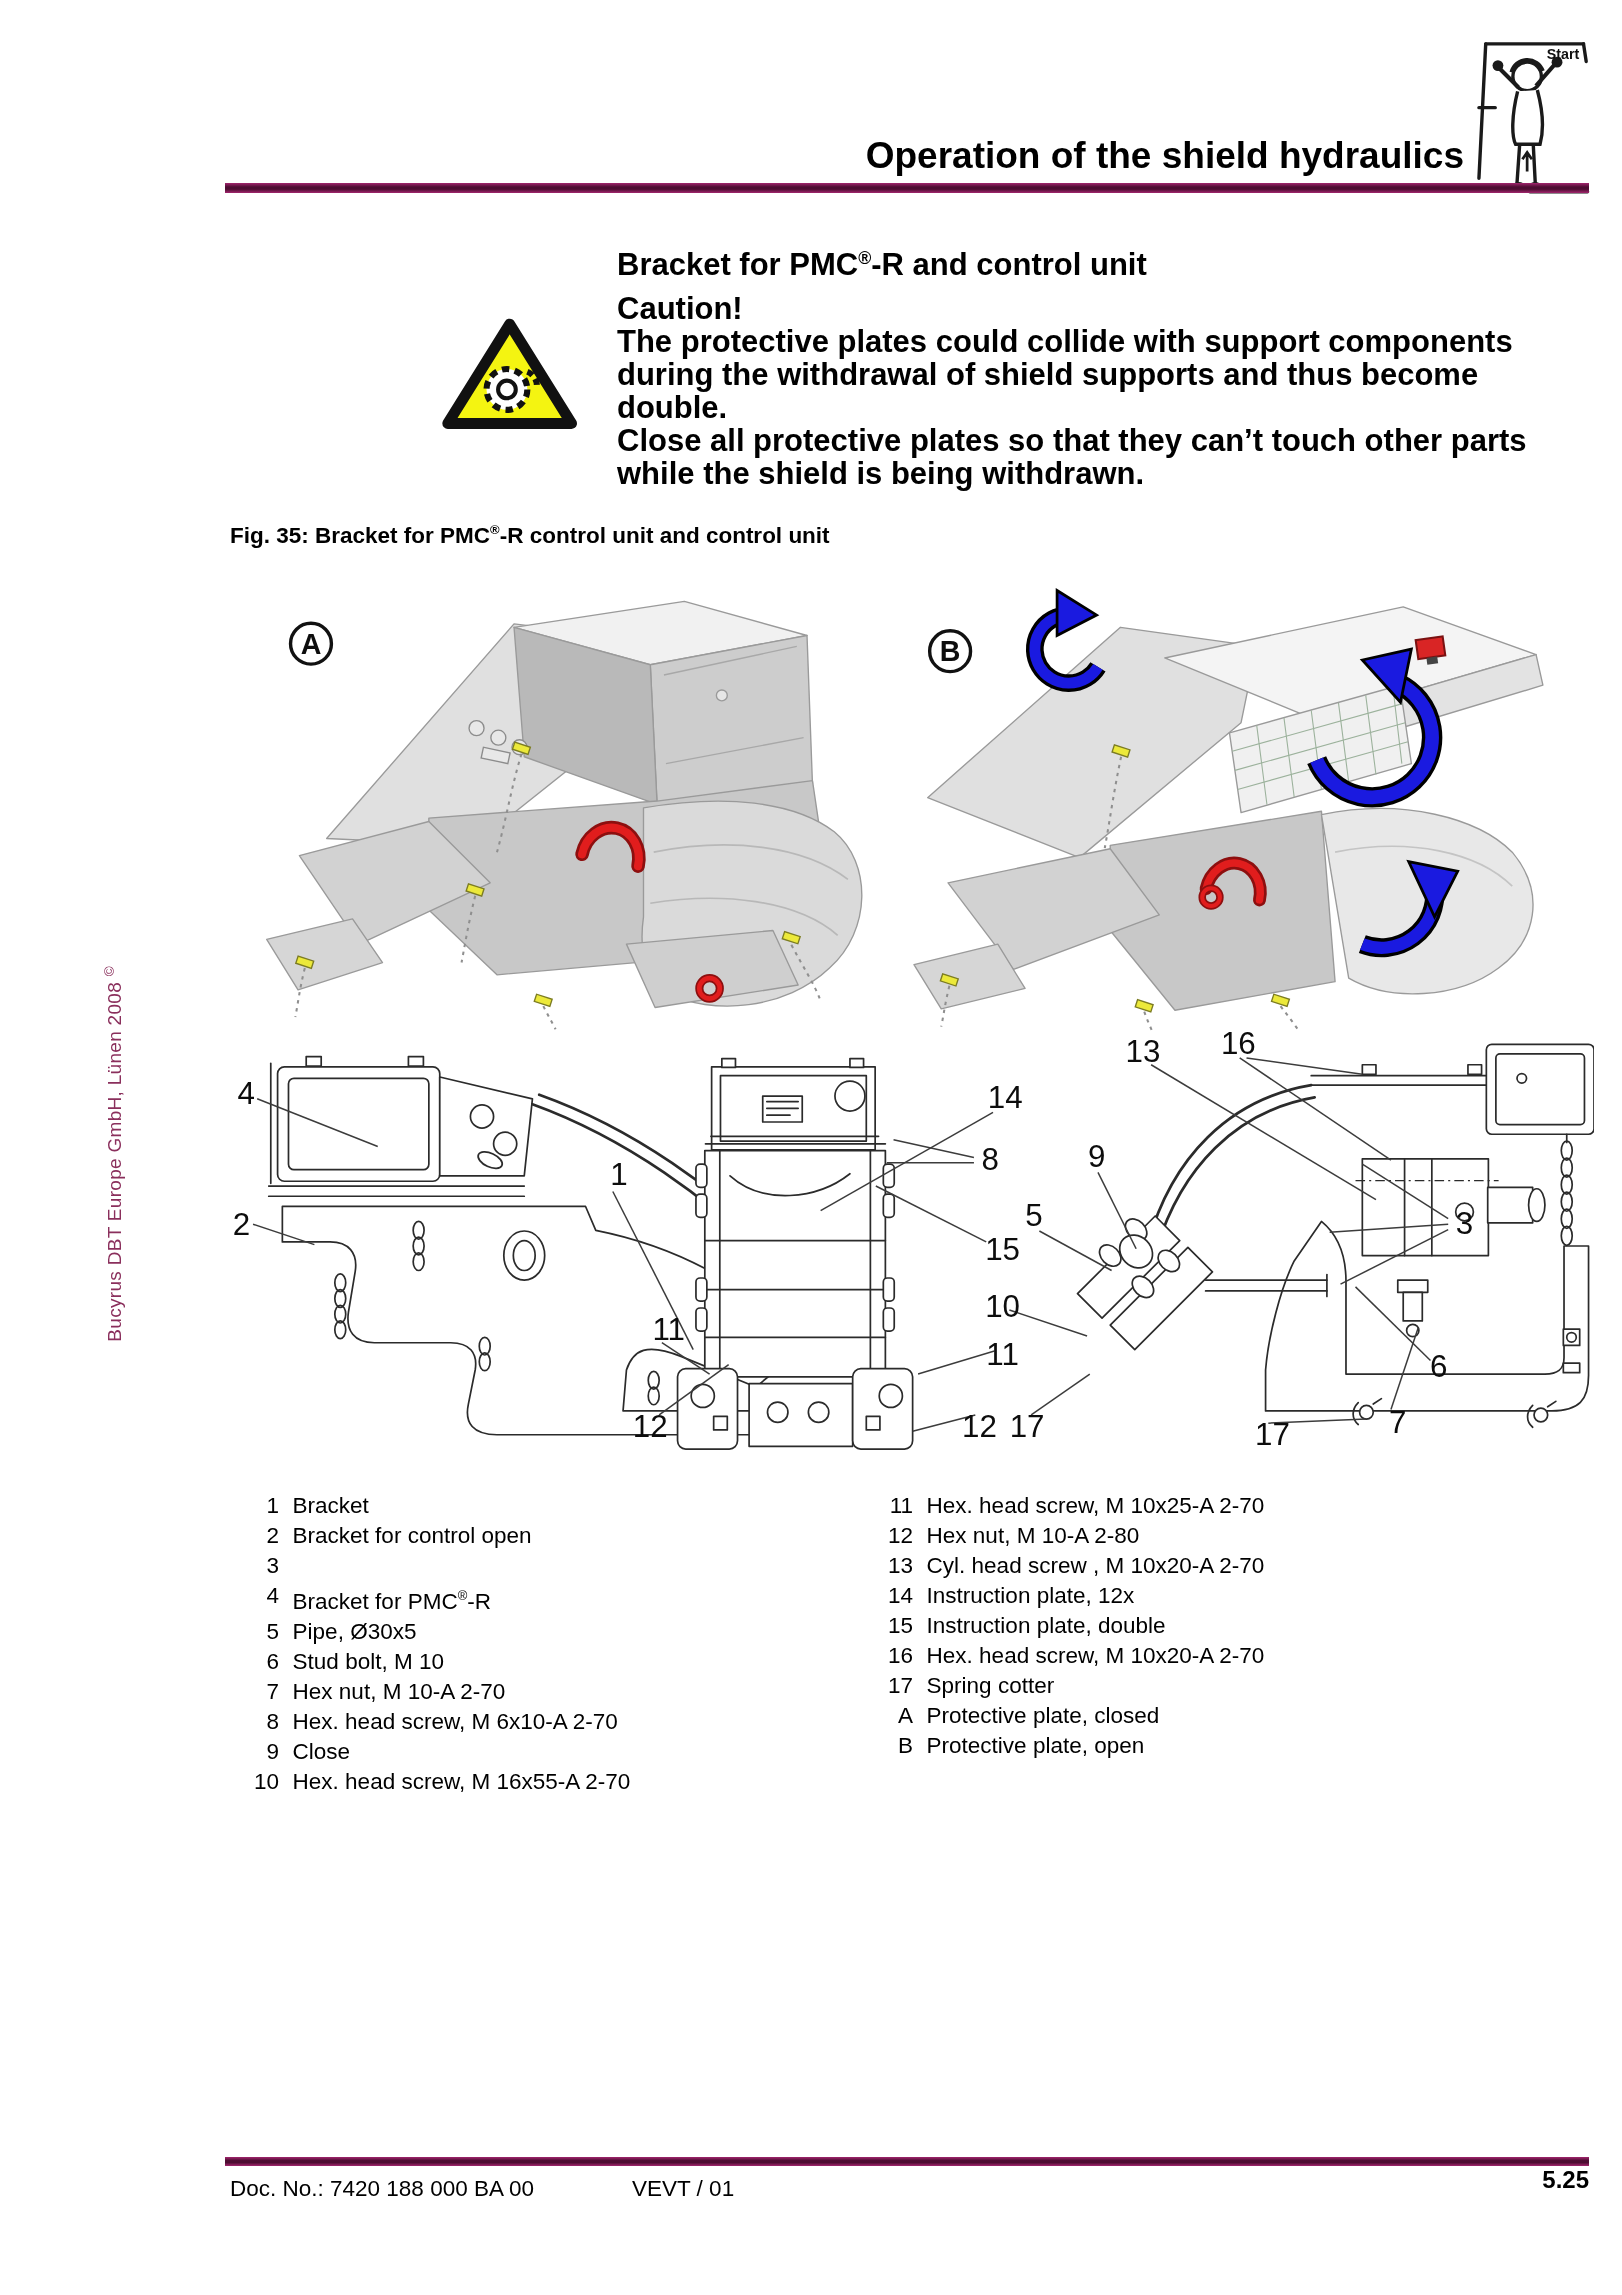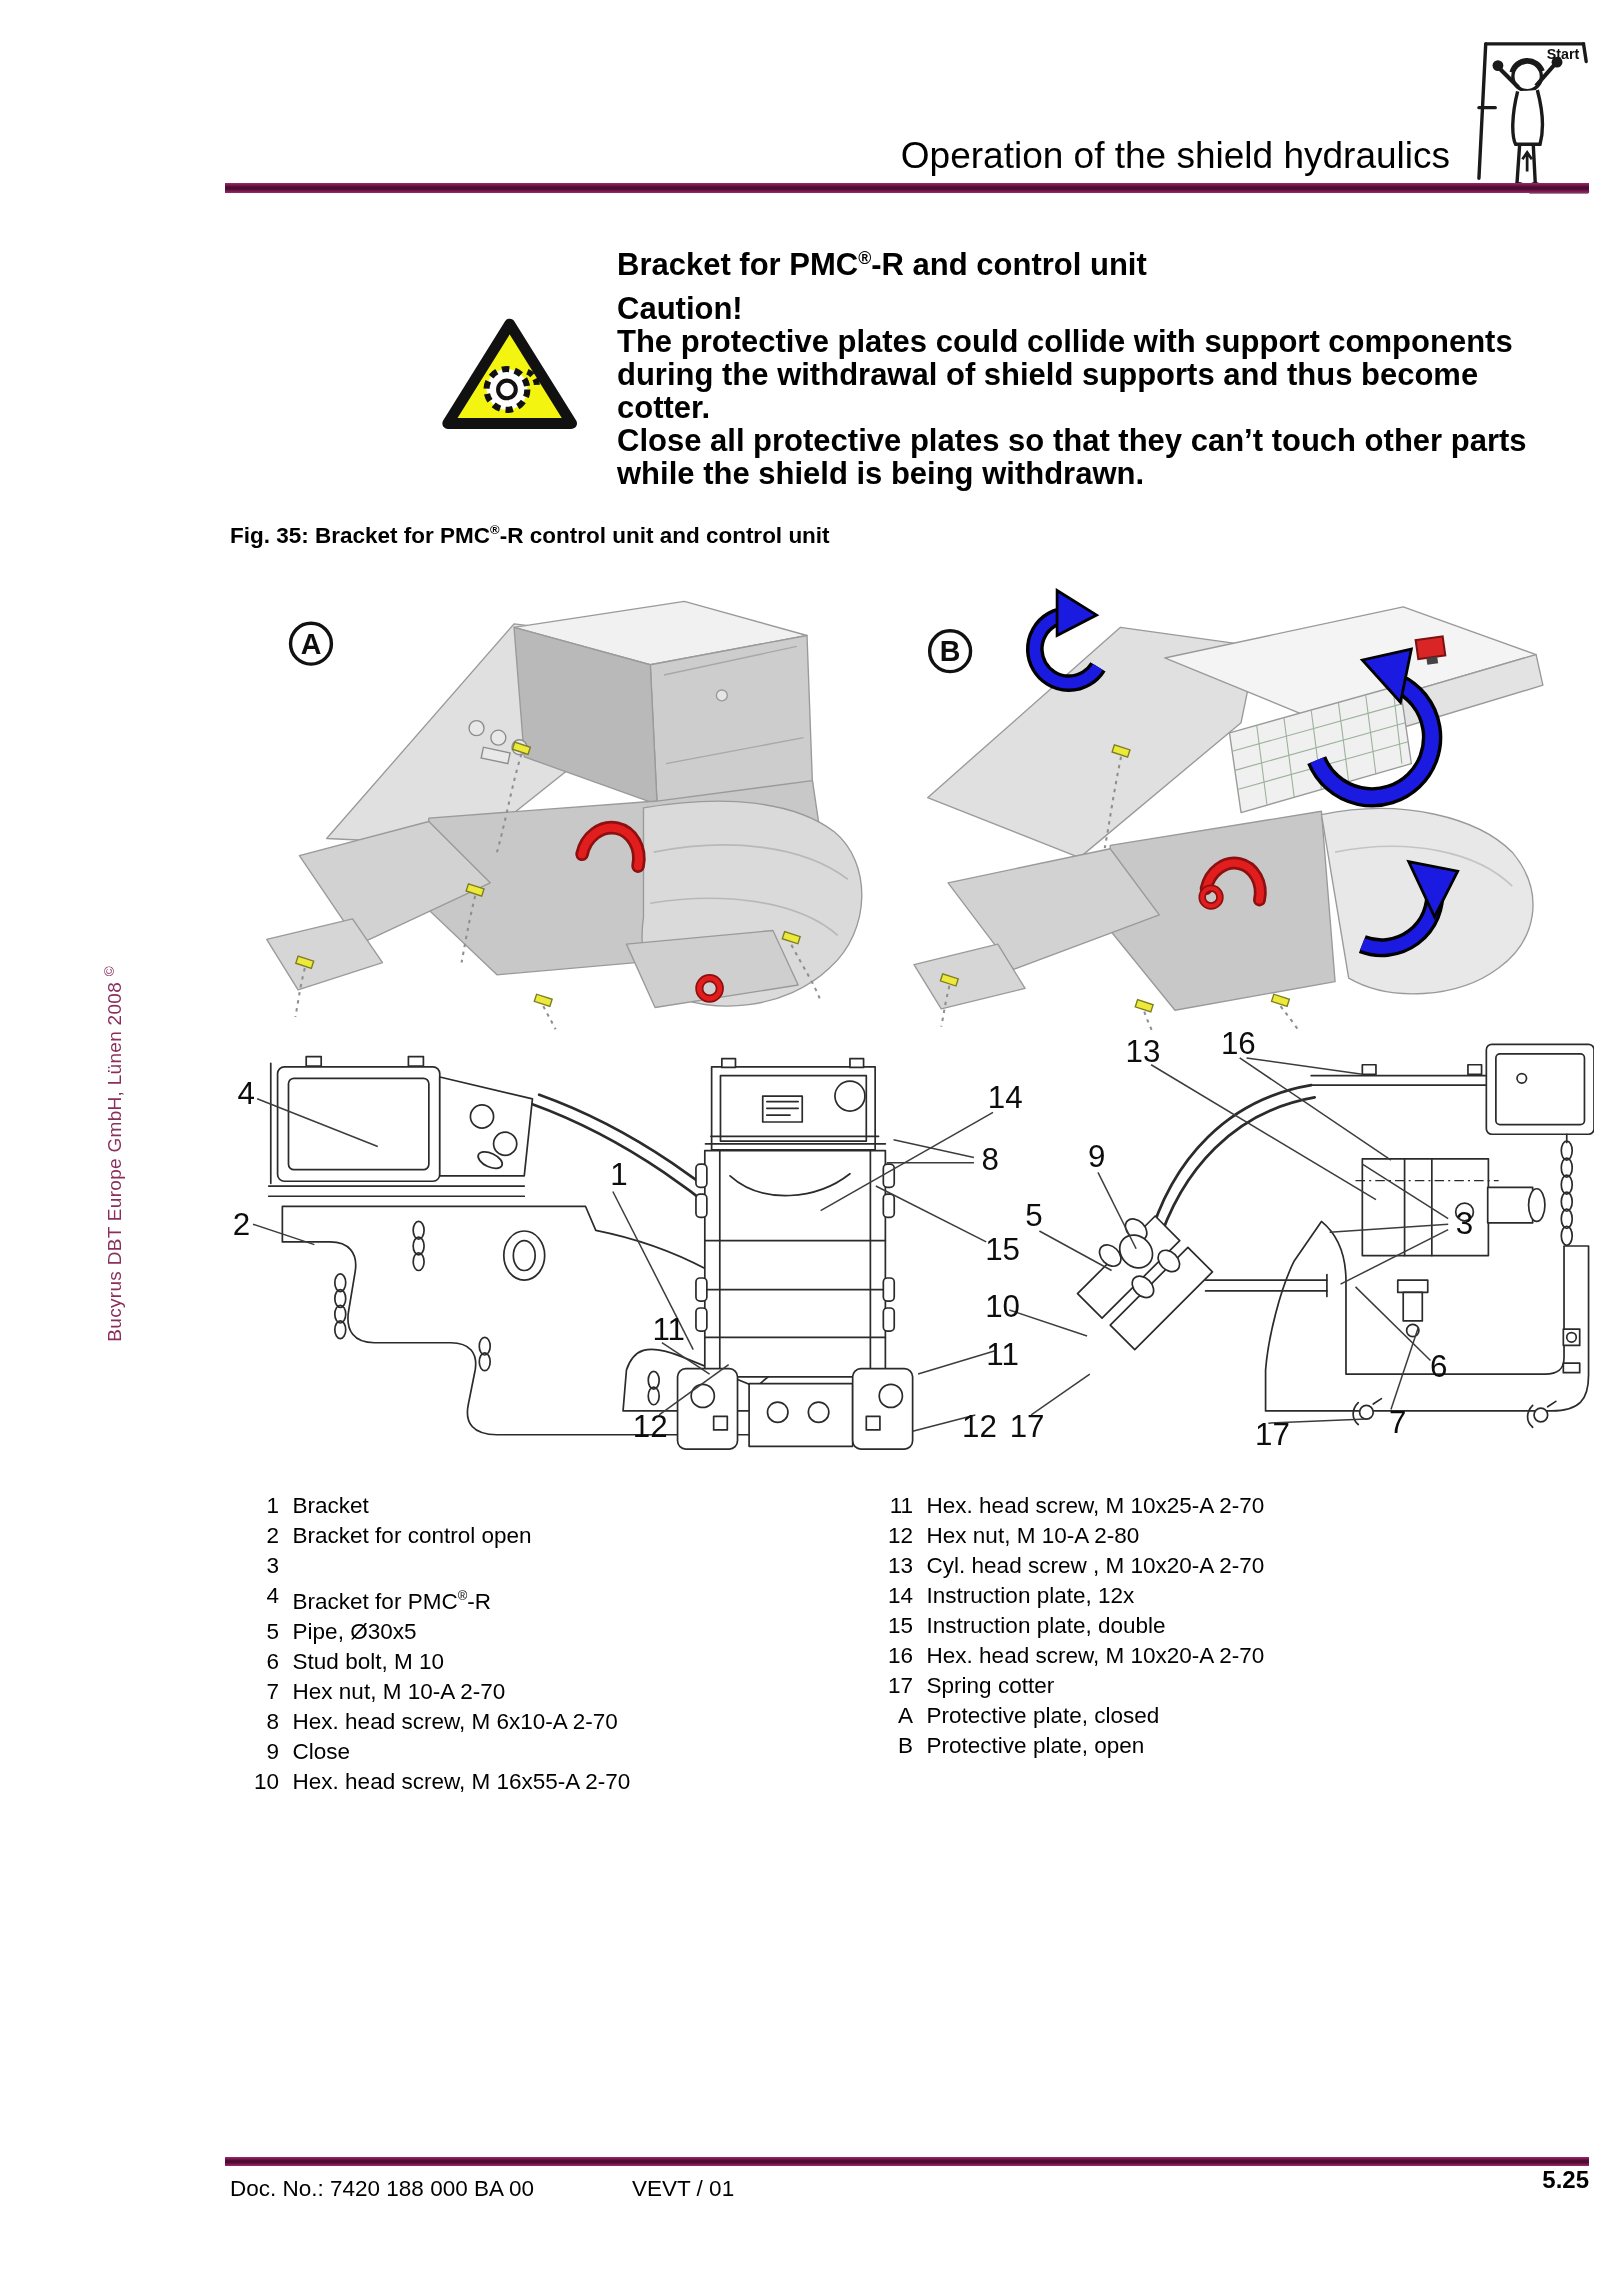--- a/index.html
+++ b/index.html
@@ -1,20 +1,20 @@
 <!DOCTYPE html>
 <html style="font-size:11px"><head>
 <meta charset="utf-8">
 <style>
   html,body { margin:0; padding:0; background:#9a9a9a; }
   .page { position:relative; width:1622px; height:2295px; background:#ffffff;
           font-family:"Liberation Sans", sans-serif; color:#000; overflow:hidden; }
 
   
-  .hdr-title { position:absolute; top:135px; right:172px; font-size:37px; font-weight:400; white-space:nowrap; }
+  .hdr-title { position:absolute; top:135px; right:158px; font-size:37px; font-weight:700; white-space:nowrap; }
   .hdr-rule  { position:absolute; left:225px; top:183px; width:1364px; height:10.2px;
                background:linear-gradient(to bottom,#a3256e 0%, #4d0d32 40%, #4d0d32 62%, #a3256e 100%); }
   .worker-icon { position:absolute; left:1464px; top:34px; }
 
   
   .sec-heading { position:absolute; left:617px; top:247px; font-size:31px; font-weight:bold; white-space:nowrap;text-align:right; }
   .sec-heading sup { font-size:17.7px; }
   .caution-icon { position:absolute; left:440px; top:316px; }
   .caution { position:absolute; left:617px; top:292px; font-size:31px; font-weight:bold; line-height:33px; white-space:nowrap; }
 
@@ -95,21 +95,21 @@
     <g>
       <circle cx="98" cy="108" r="30" fill="#fff" stroke="#111" stroke-width="9" stroke-dasharray="11 8"></circle>
       <circle cx="98" cy="108" r="13" fill="#fff" stroke="#111" stroke-width="6"></circle>
       <path d="M128,82 A22,22 0 0 1 142,104" fill="none" stroke="#111" stroke-width="9" stroke-dasharray="9 7"></path>
     </g>
   </svg>
   <div class="caution">
     <div>Caution!</div>
     <div>The protective plates could collide with support components</div>
     <div>during the withdrawal of shield supports and thus become</div>
-    <div>cotter.</div>
+    <div>double.</div>
     <div>Close all protective plates so that they can’t touch other parts</div>
     <div>while the shield is being withdrawn.</div>
   </div>
 
   <div class="fig-caption"><span>Fig. 35: Bracket for PMC</span><sup>®</sup><span>-R control unit and control unit</span></div>
 
   <svg class="fig-svg" width="1390" height="927" viewBox="0 0 2040 1360">
 
     <g>
       <path class="g-edge" fill="#e0e0e0" d="M180,410 L455,95 L660,120 L640,225 L395,420 Z"></path>

